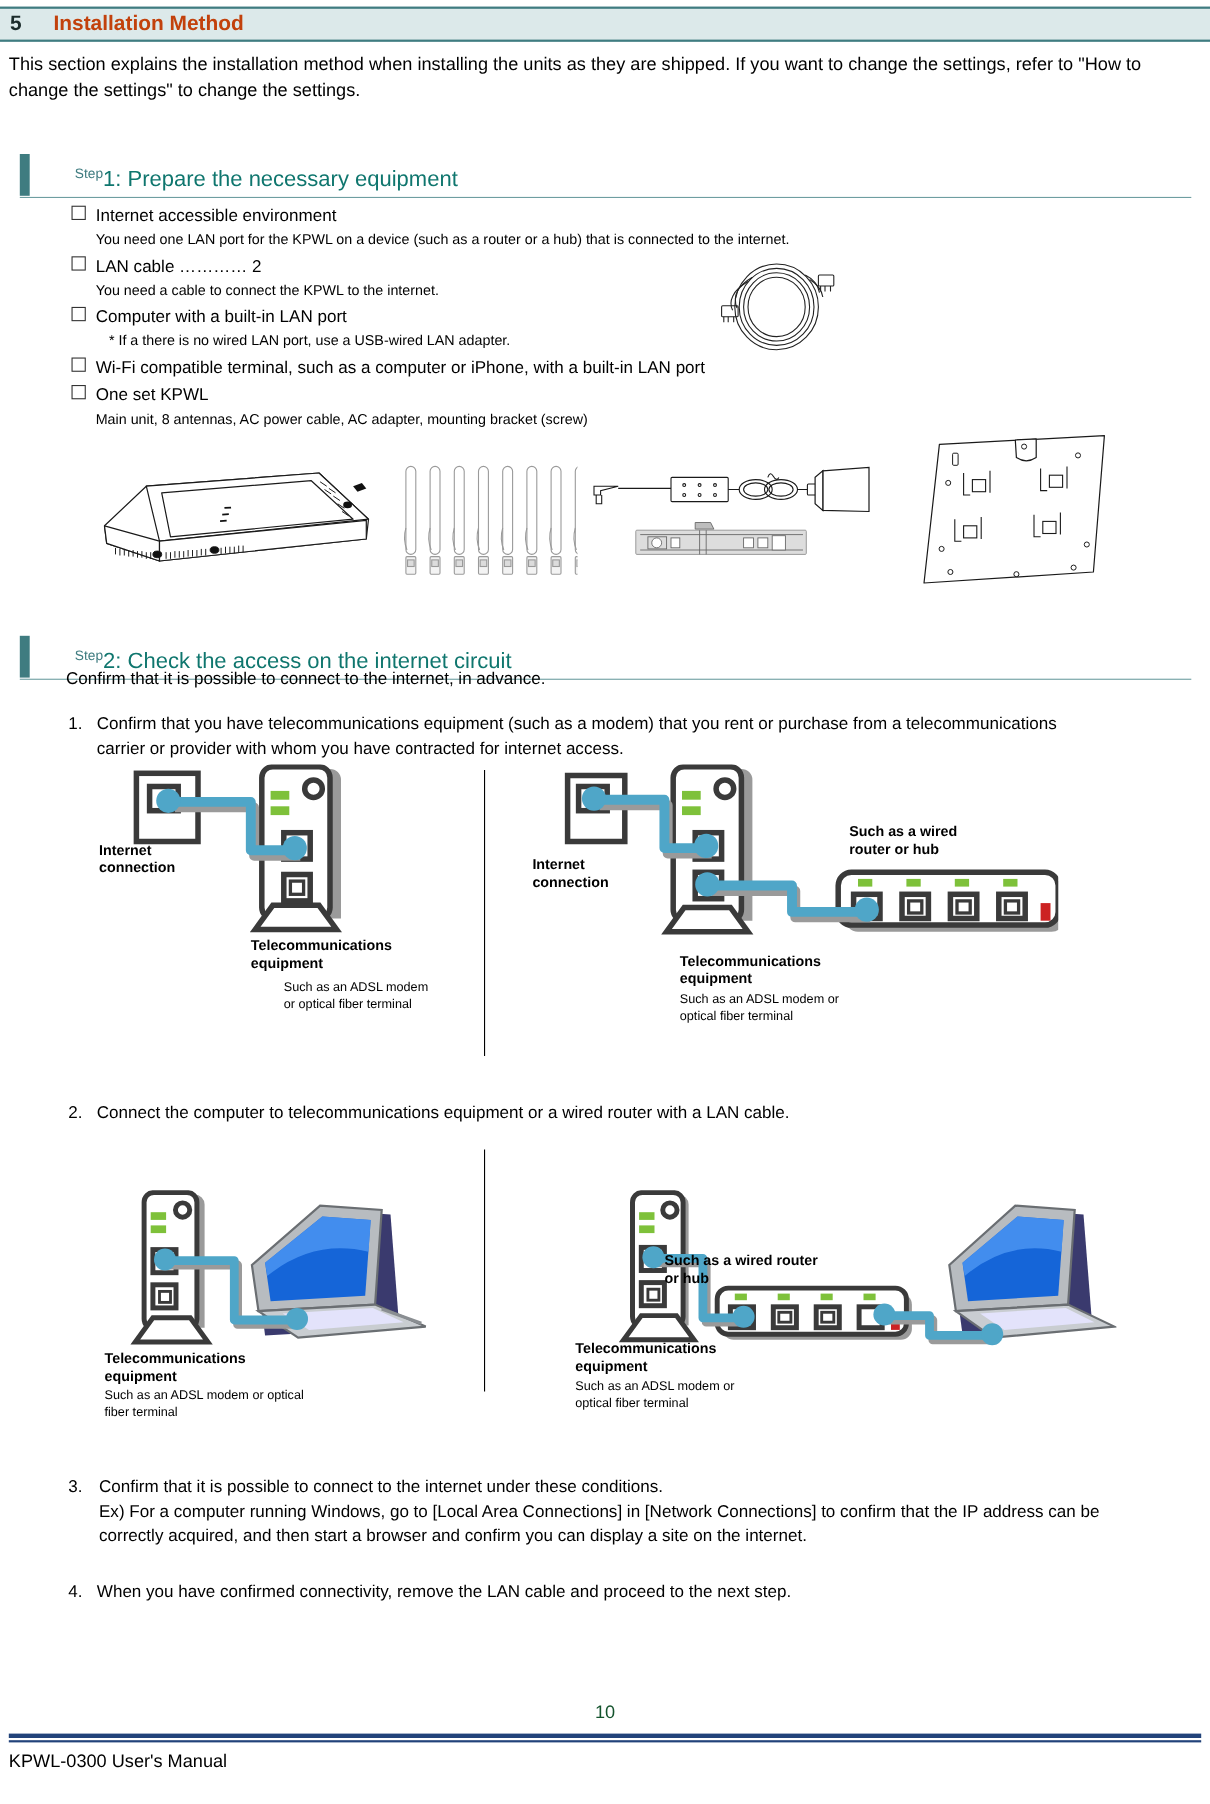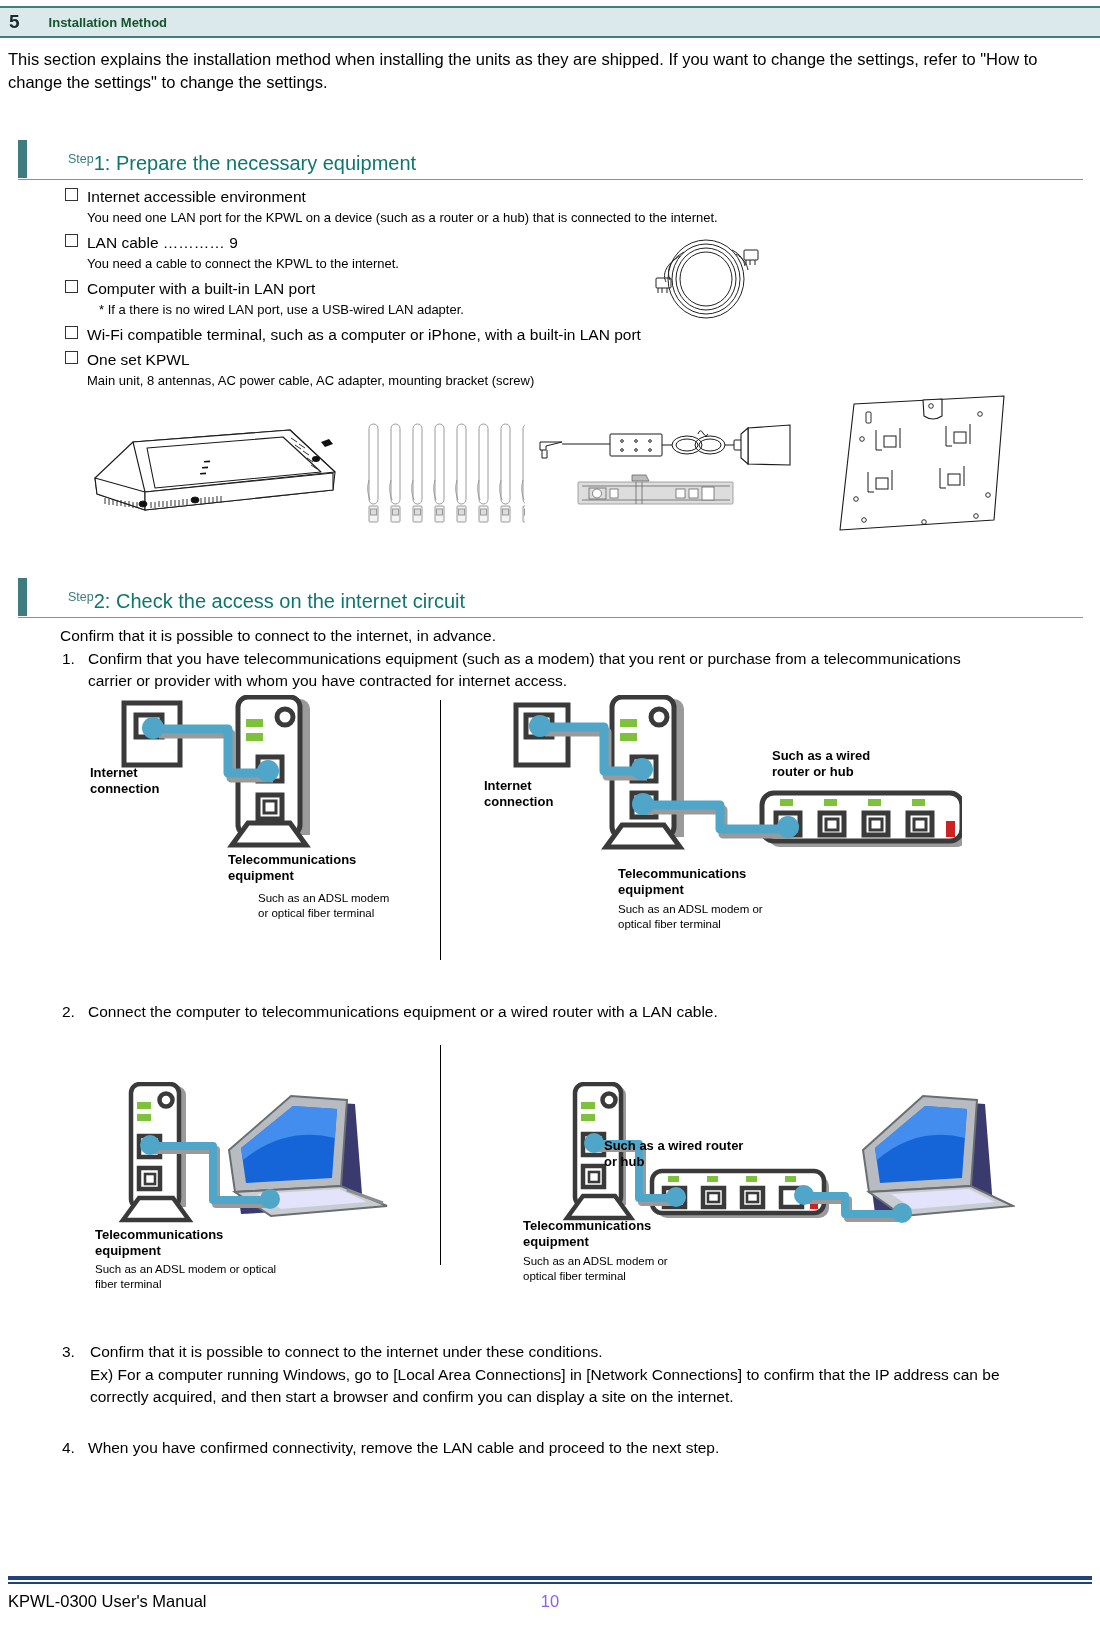--- a/index.html
+++ b/index.html
@@ -16,21 +16,21 @@
   
   .chapter{
     position:absolute;left:0;top:6px;width:1100px;height:32px;
     background:#dce9ea;
     border-top:2px solid #3f7c80;
     border-bottom:2px solid #3f7c80;
     box-sizing:border-box;
     display:flex;align-items:center;
   }
   .chapter .num{font-size:19px;font-weight:bold;color:#1b2b2b;margin-left:9px;}
-  .chapter .title{font-size:13px;font-weight:bold;color:#14532d;margin-left:29px;}
+  .chapter .title{font-size:19px;font-weight:bold;color:#c2410c;margin-left:29px;}
 
   
   .intro{
     position:absolute;left:8px;top:48px;width:1030px;
     font-size:16.5px;line-height:23px;color:#000;
   }
 
   
   .step-head{position:absolute;left:18px;width:1065px;height:40px;}
   .step-head .bar{
@@ -64,21 +64,21 @@
   
   .dlabel-b{font-size:13px;font-weight:bold;line-height:16px;color:#000;position:absolute;white-space:pre-line;}
   .dlabel-n{font-size:11.5px;line-height:15px;color:#000;position:absolute;white-space:pre-line;}
 
   .vdiv{position:absolute;background:#000;width:1.2px;}
 
   
   .footrule1{position:absolute;left:8px;top:1576px;width:1084px;height:3.5px;background:#22437a;}
   .footrule2{position:absolute;left:8px;top:1582px;width:1084px;height:1.6px;background:#22437a;}
   .footleft{position:absolute;left:8px;top:1592px;font-size:16.5px;color:#000;}
-  .footpage{position:absolute;left:0;top:1592px;width:1100px;text-align:center;font-size:16.5px;color:#8b5cf6;}
+  .footpage{position:absolute;left:0;top:1548px;width:1100px;text-align:center;font-size:16.5px;color:#14532d;}
 </style>
 </head>
 <body>
 
 <div class="page">
 
   <div class="chapter">
     <span class="num">5</span>
     <span class="title">Installation Method</span>
   </div>
@@ -92,21 +92,21 @@
       <span class="sup">Step</span><span class="main">1: Prepare the necessary equipment</span>
     </div>
   </div>
 
   <div class="checklist">
     <div class="ck-row">
       <span class="ck-box"></span><span>Internet accessible environment</span>
       <span class="ck-sub">You need one LAN port for the KPWL on a device (such as a router or a hub) that is connected to the internet.</span>
     </div>
     <div class="ck-row">
-      <span class="ck-box"></span><span>LAN cable ………… 9</span>
+      <span class="ck-box"></span><span>LAN cable ………… 2</span>
       <span class="ck-sub">You need a cable to connect the KPWL to the internet.</span>
     </div>
     <div class="ck-row">
       <span class="ck-box"></span><span>Computer with a built-in LAN port</span>
       <span class="ck-sub indent2">* If a there is no wired LAN port, use a USB-wired LAN adapter.</span>
     </div>
     <div class="ck-row">
       <span class="ck-box"></span><span>Wi-Fi compatible terminal, such as a computer or iPhone, with a built-in LAN port</span>
     </div>
     <div class="ck-row">
@@ -302,21 +302,21 @@
   </div>
 
   <div class="step-head" style="top:578px;">
     <div class="bar"></div>
     <div class="rule"></div>
     <div class="txt">
       <span class="sup">Step</span><span class="main">2: Check the access on the internet circuit</span>
     </div>
   </div>
 
-  <div class="numline" style="left:60px;top:625px;width:980px;">Confirm that it is possible to connect to the internet, in advance.</div>
+  <div class="numline" style="left:60px;top:607px;width:980px;">Confirm that it is possible to connect to the internet, in advance.</div>
   <div class="numline" style="left:62px;top:648px;width:22px;">1.</div>
   <div class="numline" style="left:88px;top:648px;width:910px;">Confirm that you have telecommunications equipment (such as a modem) that you rent or purchase from a telecommunications carrier or provider with whom you have contracted for internet access.</div>
 
   <div class="art" style="left:120px;top:695px;">
     <svg width="290" height="160" viewBox="0 0 290 160">
 
       <rect x="4" y="8" width="56" height="62" fill="#fff" stroke="#3a3a3a" stroke-width="5"></rect>
       <rect x="16" y="20" width="26" height="22" fill="#fff" stroke="#3a3a3a" stroke-width="5"></rect>
 
       <path d="M128 4 h52 a10 10 0 0 1 10 10 v126 h-12 V16 a6 6 0 0 0 -6 -6 h-44 z" fill="#9a9a9a"></path>

